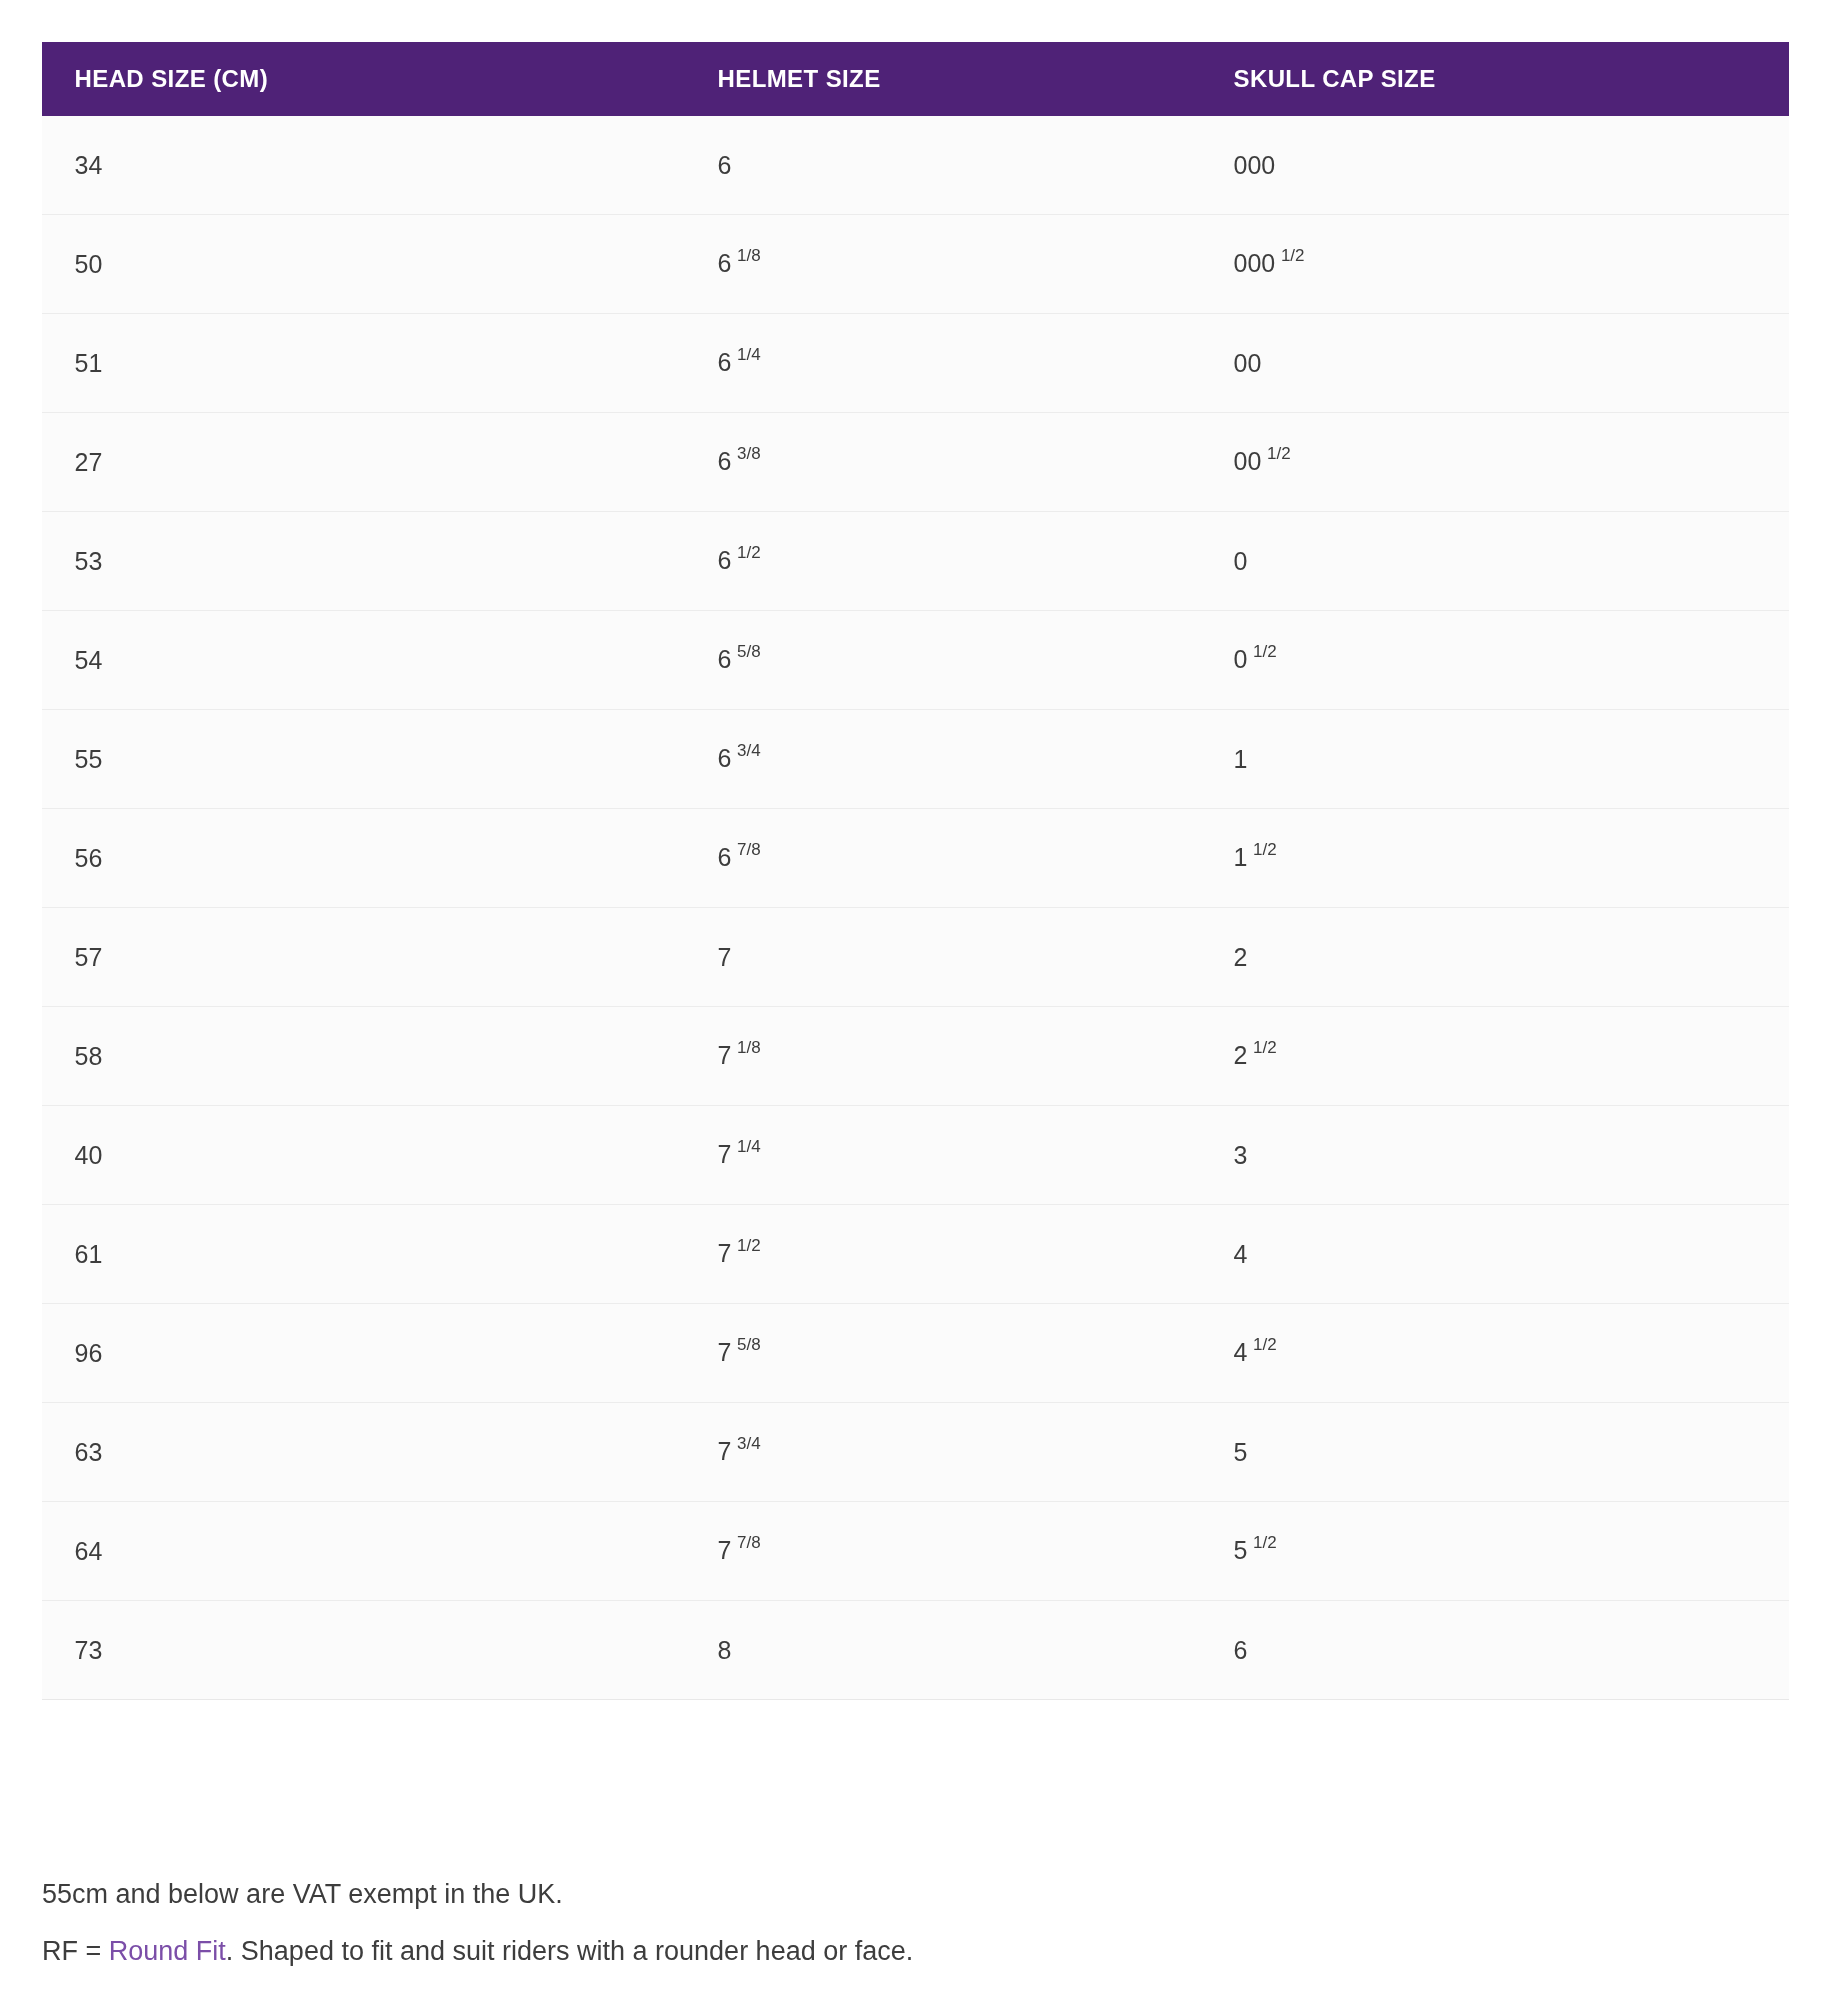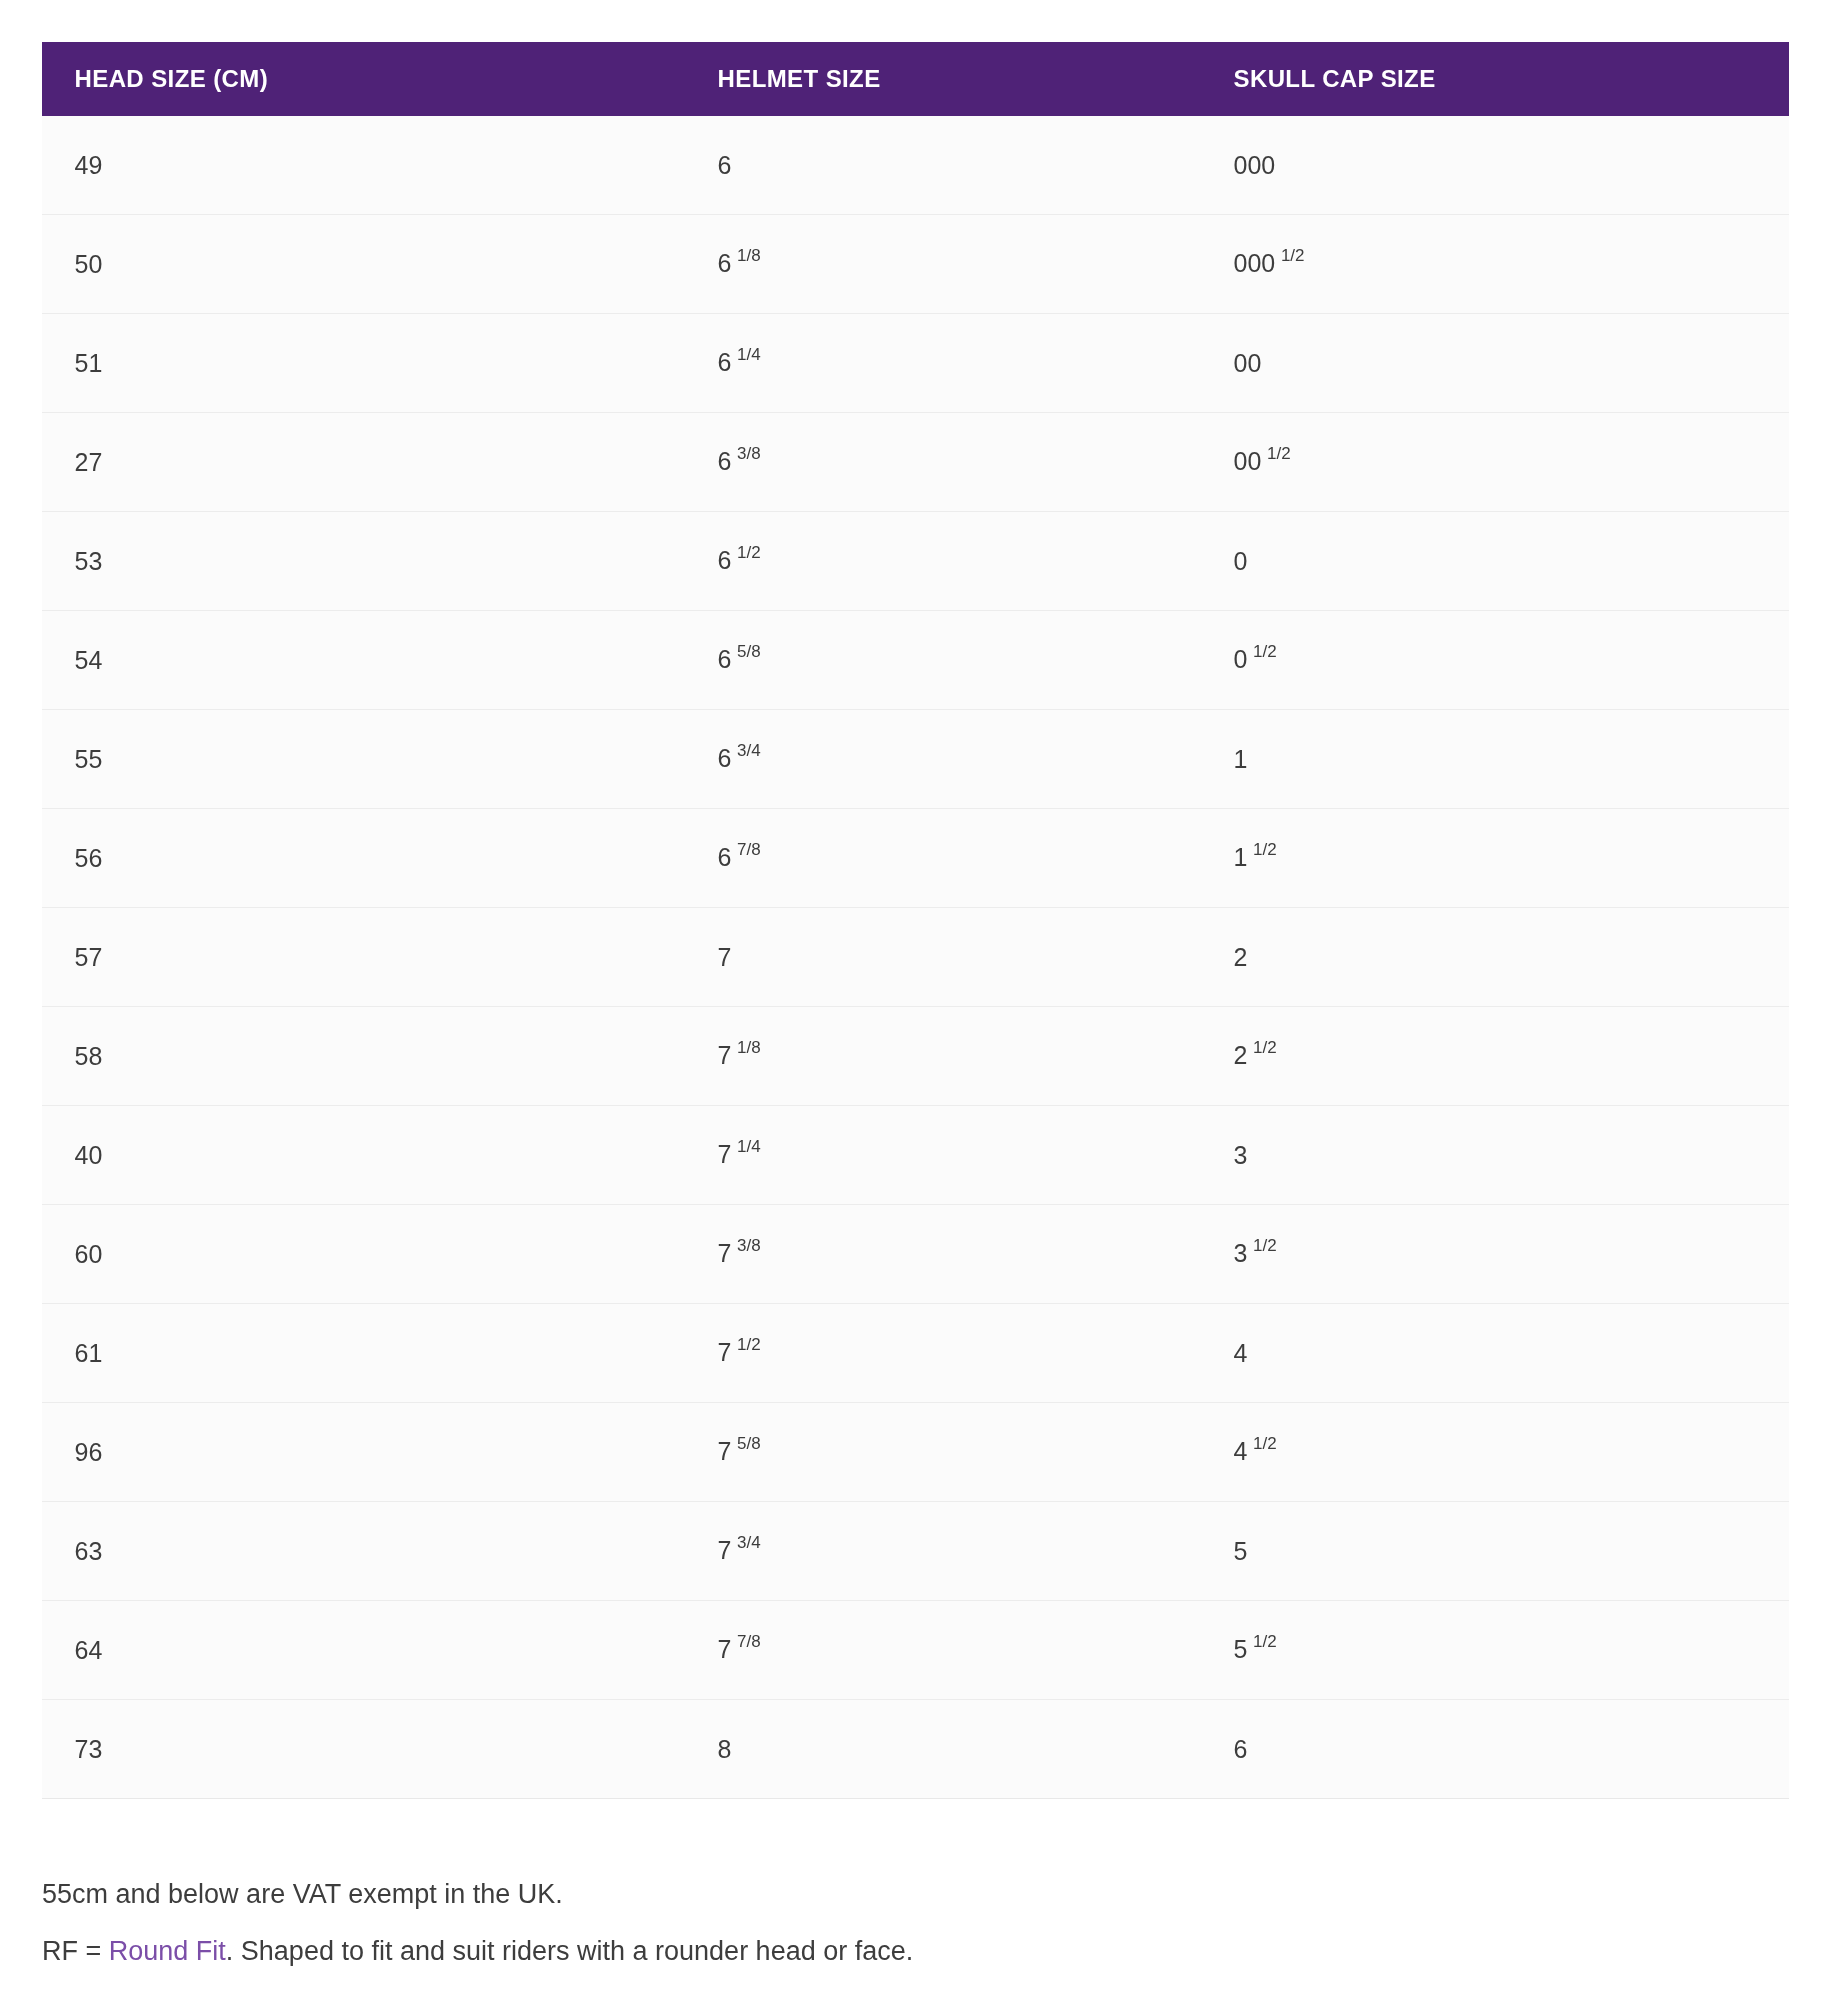--- a/index.html
+++ b/index.html
@@ -125,21 +125,21 @@
       </colgroup>
       <thead>
         <tr>
           <th>HEAD SIZE (CM)</th>
           <th>HELMET SIZE</th>
           <th>SKULL CAP SIZE</th>
         </tr>
       </thead>
       <tbody id="table-body">
           <tr>
-            <td><span class="cell">49</span></td>
+            <td><span class="cell">34</span></td>
             <td><span class="cell">6</span></td>
             <td><span class="cell">000</span></td>
           </tr>
           <tr>
             <td><span class="cell">50</span></td>
             <td><span class="cell">6<span class="frac">1/8</span></span></td>
             <td><span class="cell">000<span class="frac">1/2</span></span></td>
           </tr>
           <tr>
             <td><span class="cell">51</span></td>
@@ -178,25 +178,20 @@
           </tr>
           <tr>
             <td><span class="cell">58</span></td>
             <td><span class="cell">7<span class="frac">1/8</span></span></td>
             <td><span class="cell">2<span class="frac">1/2</span></span></td>
           </tr>
           <tr>
             <td><span class="cell">40</span></td>
             <td><span class="cell">7<span class="frac">1/4</span></span></td>
             <td><span class="cell">3</span></td>
-          </tr>
-          <tr>
-            <td><span class="cell">60</span></td>
-            <td><span class="cell">7<span class="frac">3/8</span></span></td>
-            <td><span class="cell">3<span class="frac">1/2</span></span></td>
           </tr>
           <tr>
             <td><span class="cell">61</span></td>
             <td><span class="cell">7<span class="frac">1/2</span></span></td>
             <td><span class="cell">4</span></td>
           </tr>
           <tr>
             <td><span class="cell">96</span></td>
             <td><span class="cell">7<span class="frac">5/8</span></span></td>
             <td><span class="cell">4<span class="frac">1/2</span></span></td>

